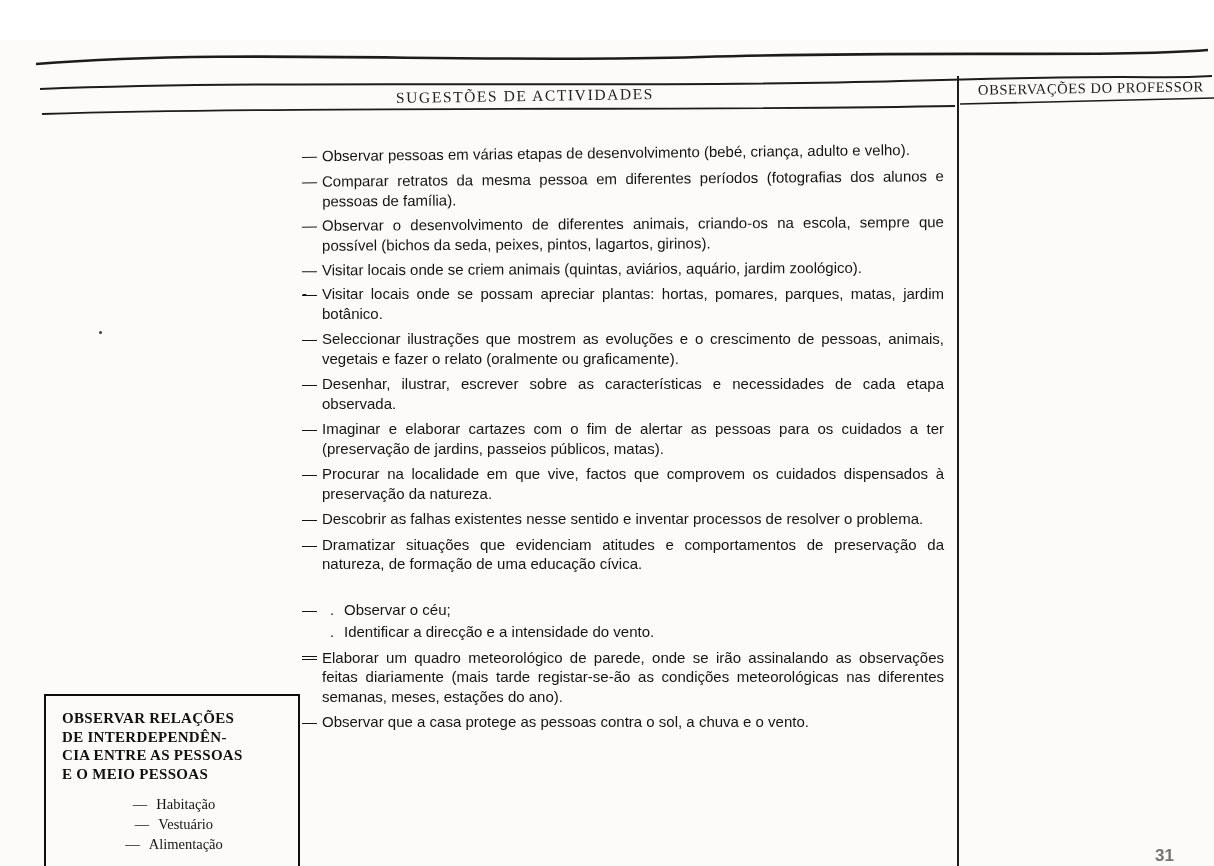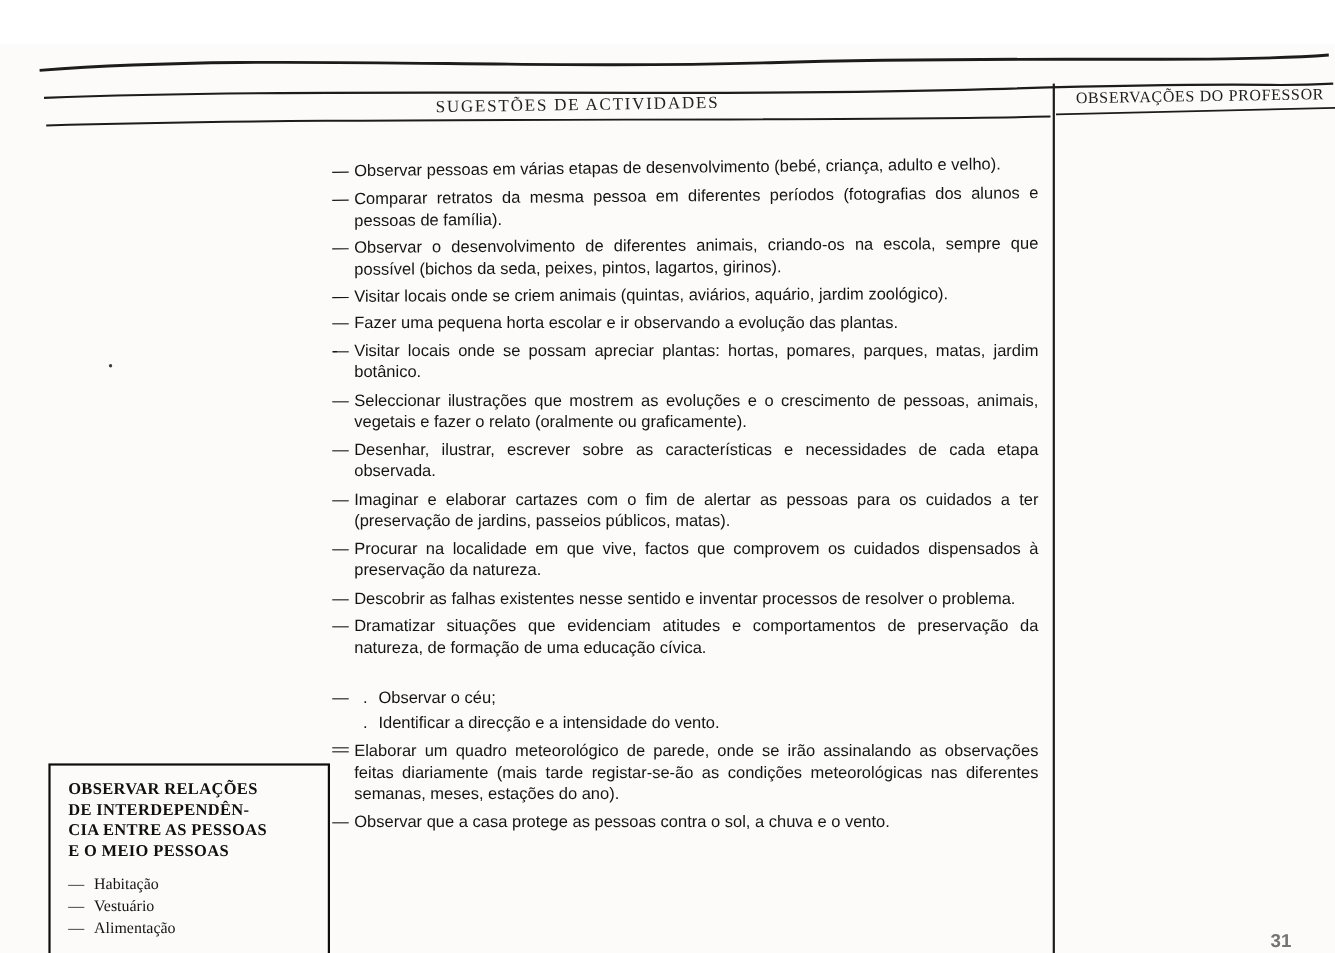--- a/index.html
+++ b/index.html
@@ -74,21 +74,21 @@
     padding:13px 12px 12px 16px;
   }
   .topic-title-line {
     font-family:"Liberation Serif", serif;
     font-weight:bold;
     font-size:15px;
     line-height:18.5px;
     letter-spacing:0.3px;
     color:#101010;
   }
-  .topic-items { margin-top:11px; }
+  .topic-items { margin-top:11px;text-align:center; }
   .topic-item {
     font-family:"Liberation Serif", serif;
     font-size:14.5px;
     line-height:20px;
     color:#141414;
   }
   .topic-item .topic-marker { margin-right:9px; }
 
   .page-number {
     position:absolute; left:1155px; top:806px;
@@ -126,21 +126,21 @@
       <div class="activity">
       <span class="marker">—</span><span class="text">Comparar retratos da mesma pessoa em diferentes períodos (fotografias dos alunos e pessoas de família).</span>
     </div>
       <div class="activity">
       <span class="marker">—</span><span class="text">Observar o desenvolvimento de diferentes animais, criando-os na escola, sempre que possível (bichos da seda, peixes, pintos, lagartos, girinos).</span>
     </div>
       <div class="activity">
       <span class="marker">—</span><span class="text">Visitar locais onde se criem animais (quintas, aviários, aquário, jardim zoológico).</span>
     </div>
       <div class="activity">
-      <span class="marker">—</span><span class="text">Fazer uma pequena horta escolar e ir observando a evolução das plantas.</span>
+      <span class="marker">—</span>
     </div>
       <div class="activity">
       <span class="marker">—</span>
     </div>
       <div class="activity">
       <span class="marker">-</span><span class="text">Visitar locais onde se possam apreciar plantas: hortas, pomares, parques, matas, jardim botânico.</span>
     </div>
       <div class="activity">
       <span class="marker">—</span><span class="text">Seleccionar ilustrações que mostrem as evoluções e o crescimento de pessoas, animais, vegetais e fazer o relato (oralmente ou graficamente).</span>
     </div>

